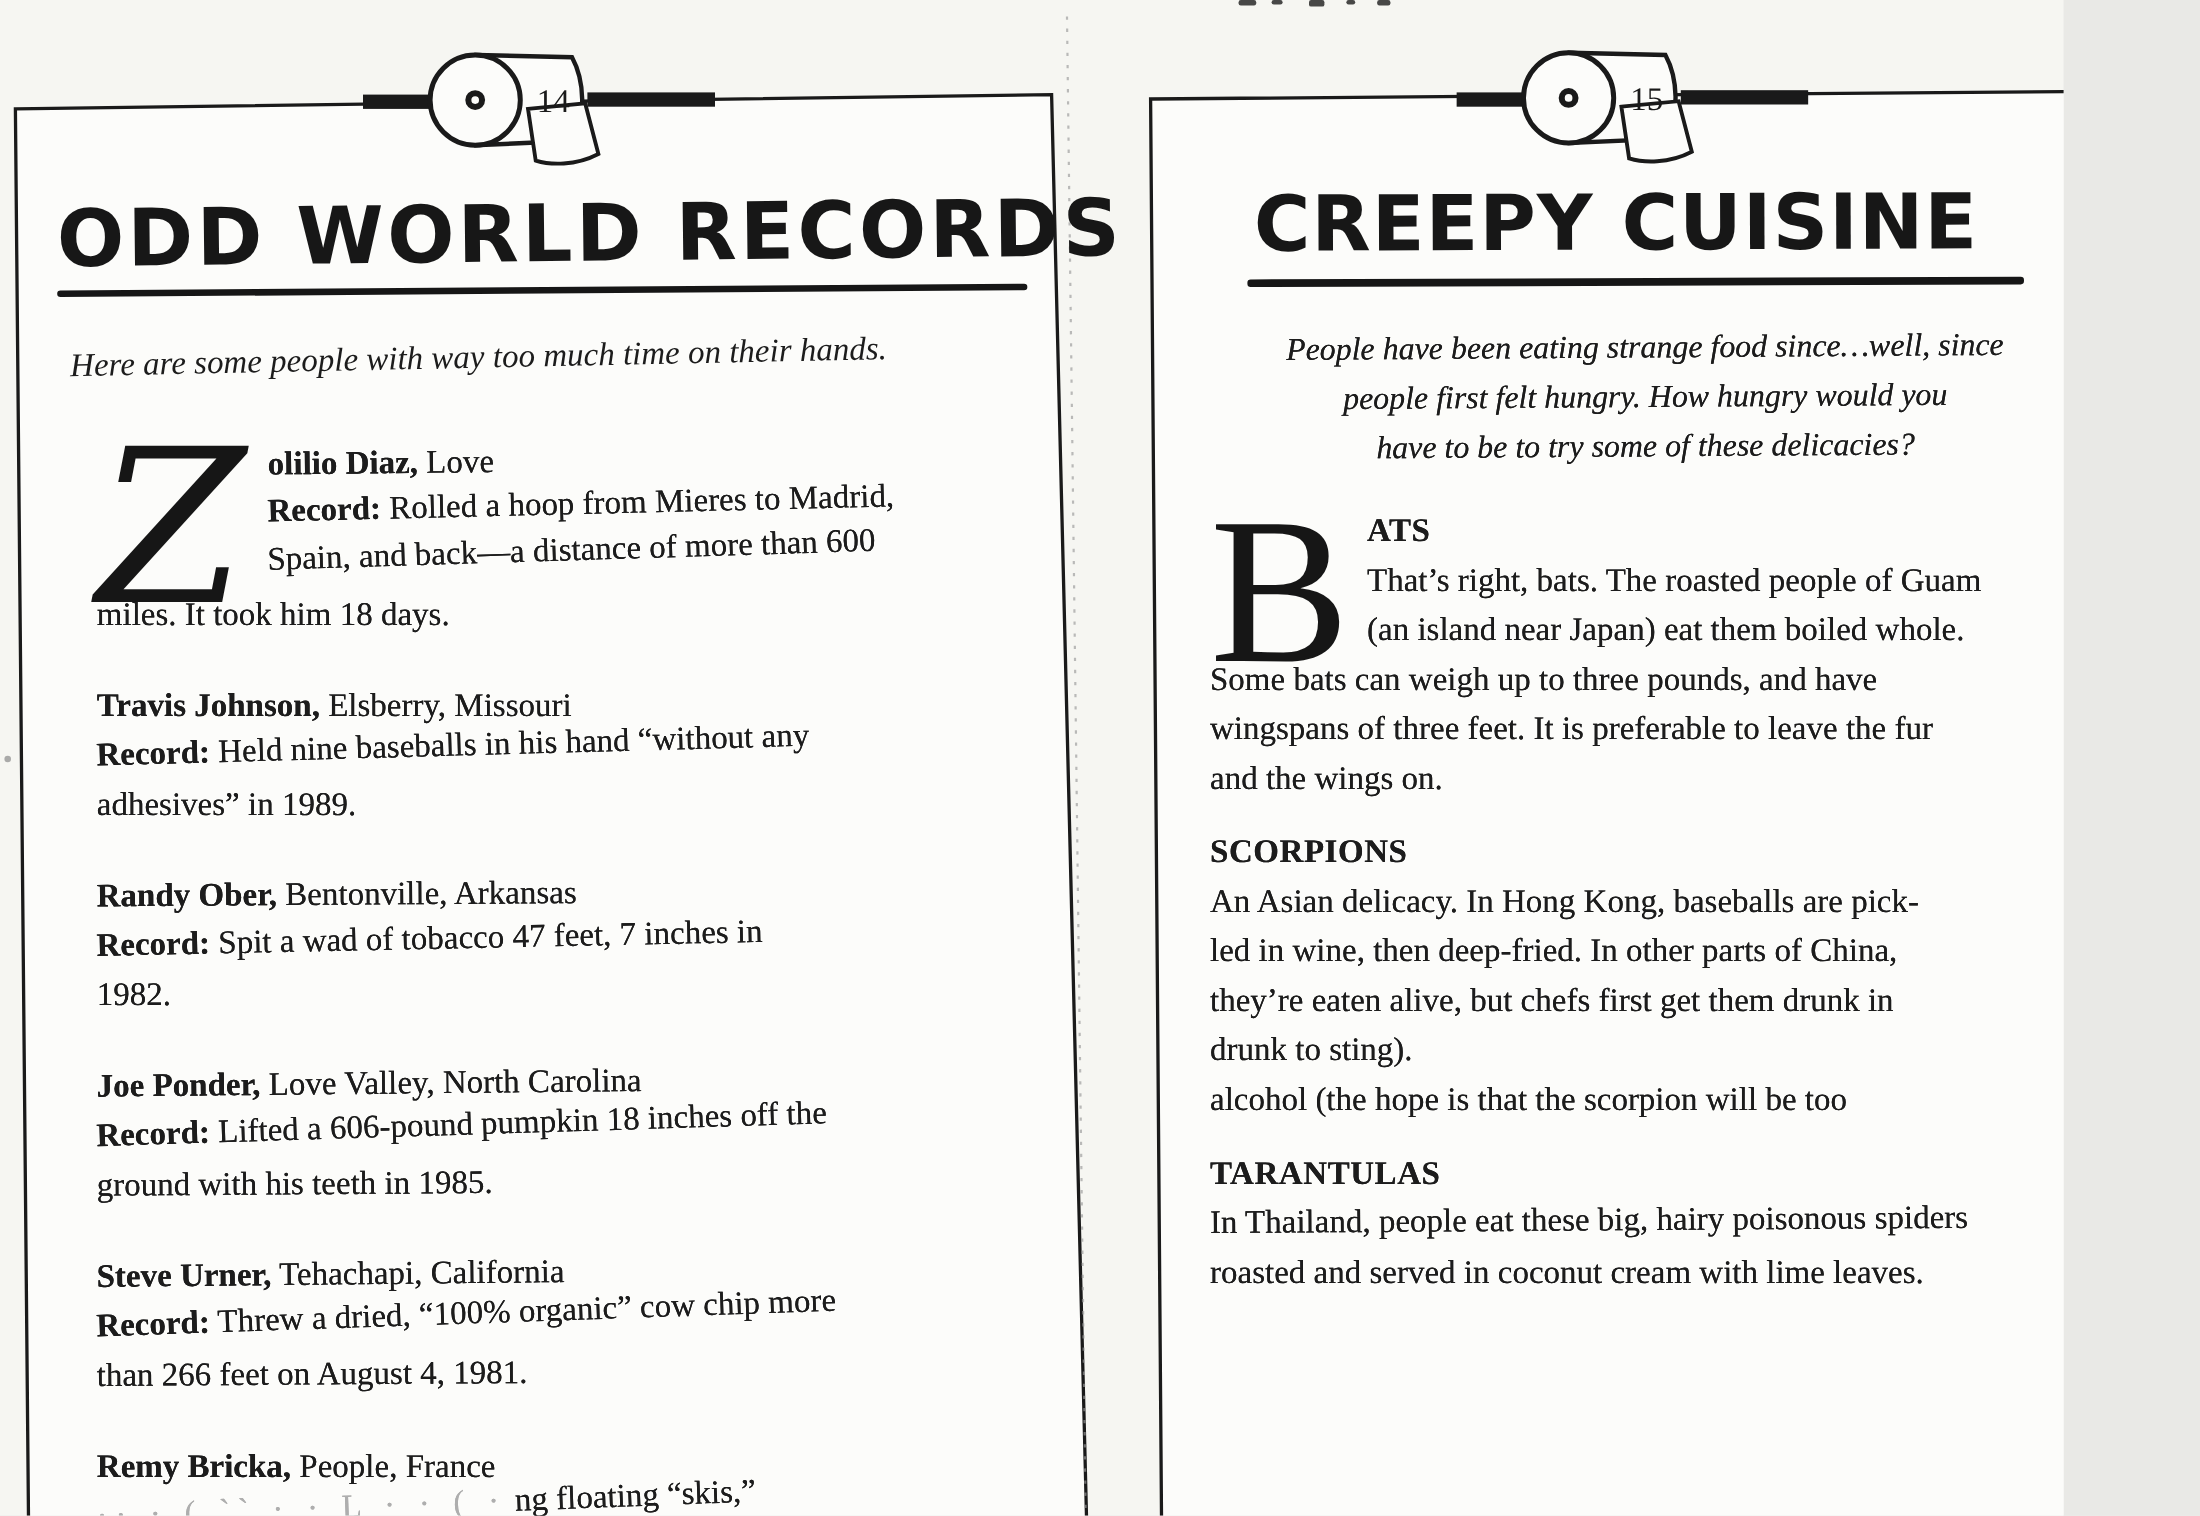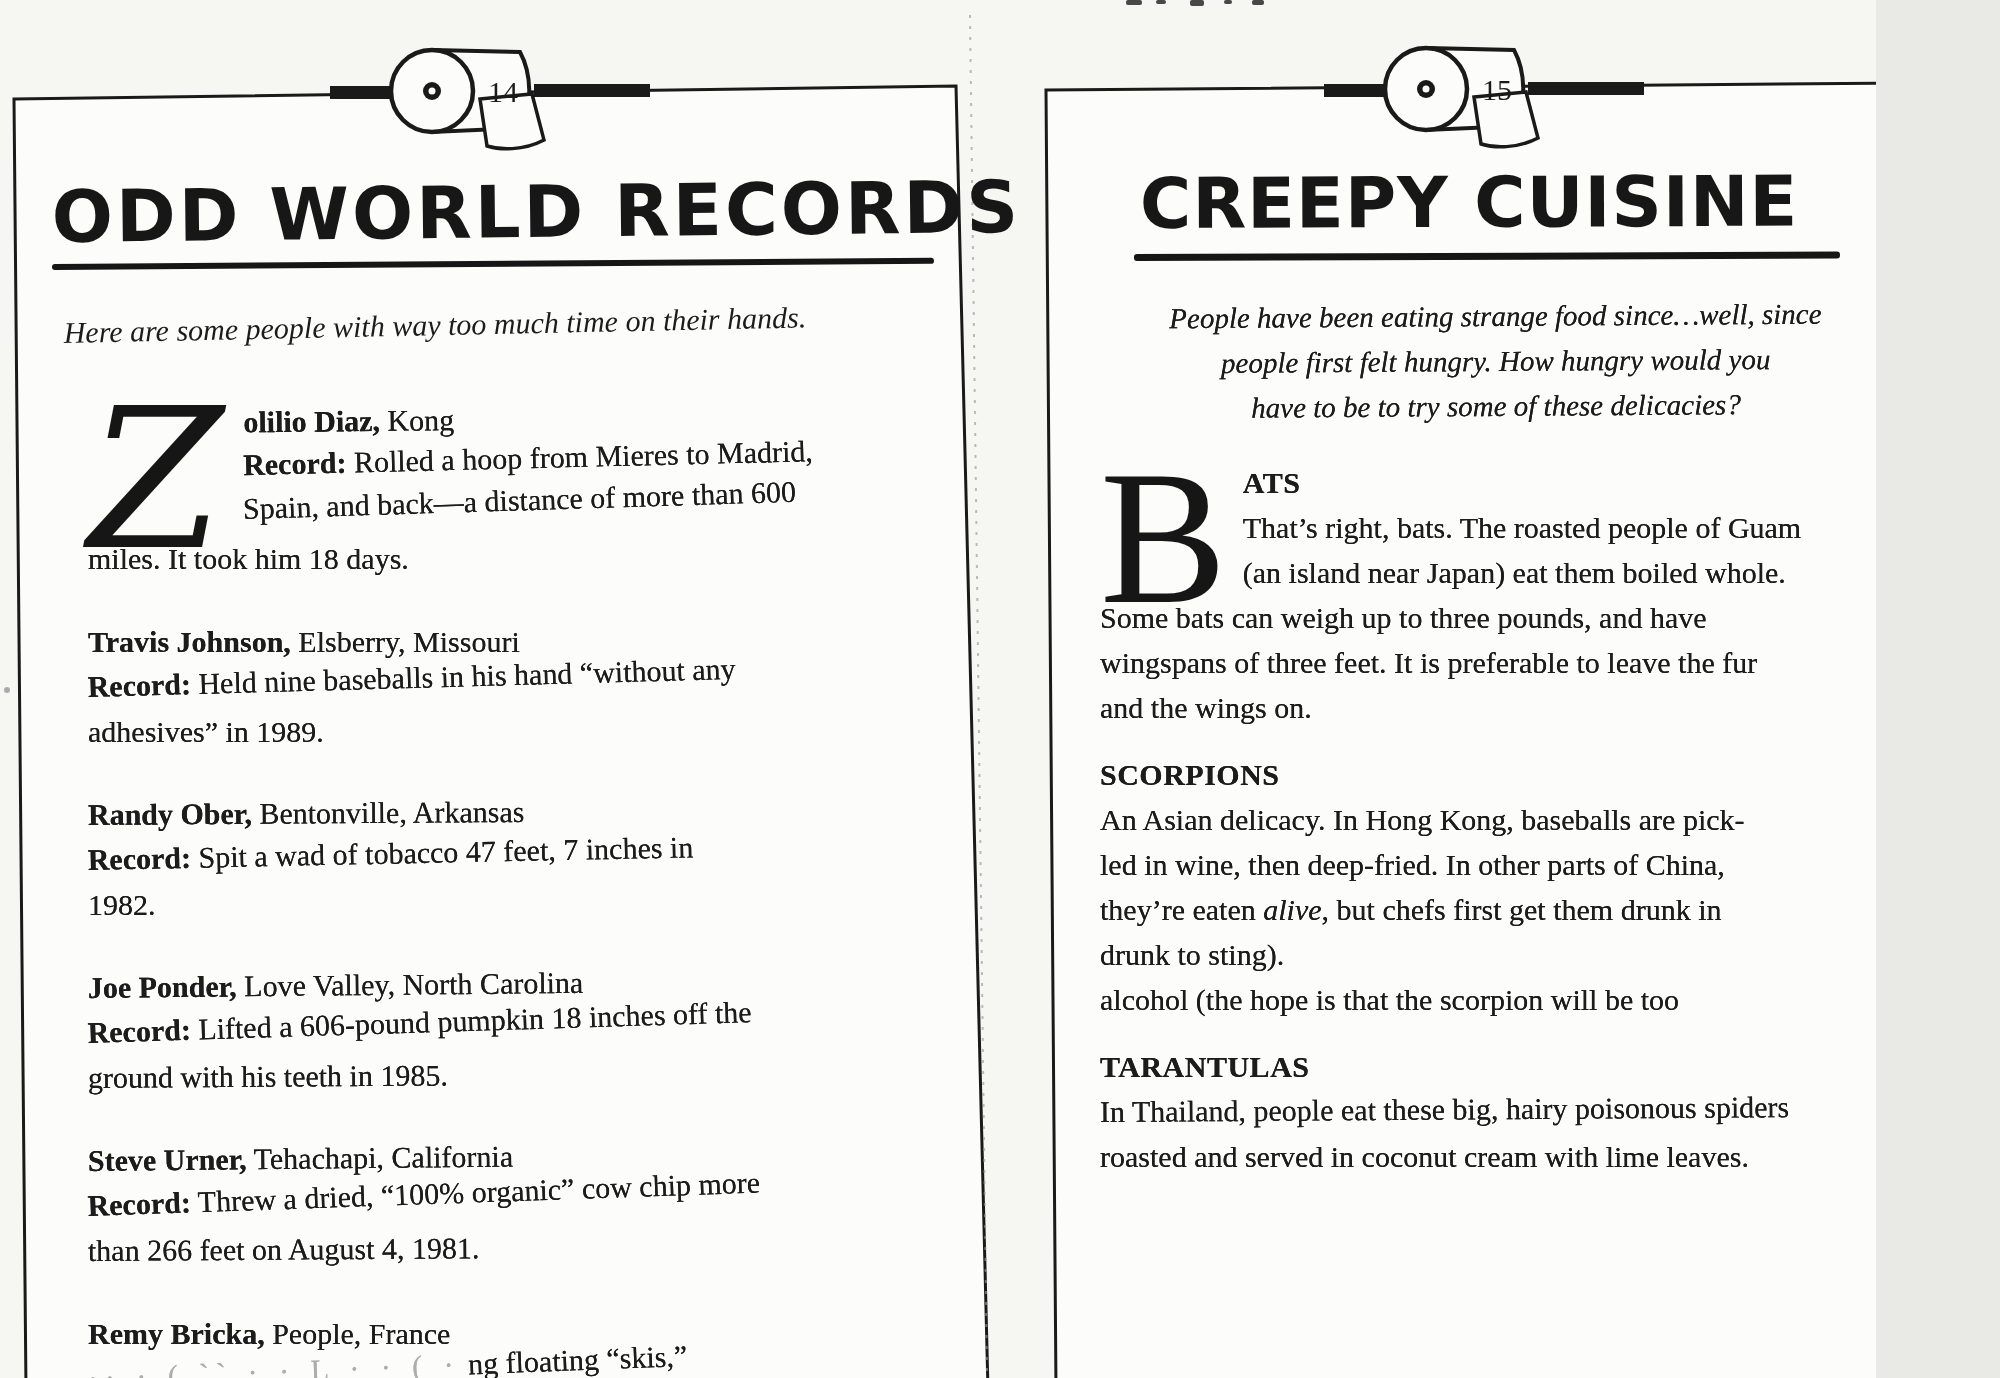--- a/index.html
+++ b/index.html
@@ -34,21 +34,21 @@
 
   .entries{margin:46px 0 0 58px;}
   .entry{clear:both;margin-bottom:38px;}
   .sections{margin:28px 0 0 38px;}
   .section{clear:both;}
   .sec-gap{margin-top:22px;}
 
   .line{display:block;font-size:30px;line-height:45px;white-space:nowrap;
         text-shadow:0 0 .4px currentColor;}
   .bname{font-weight:bold;}
-  .ital{font-style:italic;margin-top:28px;}
+  .ital{margin-top:28px;}
   .hline{font-weight:bold;letter-spacing:.5px;}
 
   .dropcap-z{
     float:left;font-family:"DejaVu Serif",serif;font-style:italic;
     font-size:195px;line-height:150px;height:128px;margin:4px 20px 0 0;
     color:#161616;
   }
   .dropcap-b{
     float:left;font-family:"Liberation Serif",serif;
     font-size:190px;line-height:140px;height:122px;margin:8px 16px 0 0;
@@ -102,21 +102,21 @@
     </svg>
 
     <div class="page-title left-title r06">ODD WORLD RECORDS</div>
     <div class="underline left-underline r04"></div>
     <div class="subtitle left-subtitle r12">Here are some people with way too much time on their hands.</div>
 
     <div class="entries">
 
       <div class="entry">
         <span class="dropcap-z">Z</span>
-        <div class="line r06"><span class="bname">olilio Diaz,</span><span> Kong</span></div>
+        <div class="line r06"><span class="bname">olilio Diaz,</span><span> Love</span></div>
         <div class="line r14"><span class="bname">Record:</span> <span>Rolled a hoop from Mieres to Madrid,</span></div>
         <div class="line r18">Spain, and back—a distance of more than 600</div>
         <div class="line">miles. It took him 18 days.</div>
       </div>
 
       <div class="entry">
         <div class="line"><span class="bname">Travis Johnson,</span><span> Elsberry, Missouri</span></div>
         <div class="line r16"><span class="bname">Record:</span> <span>Held nine baseballs in his hand “without any</span></div>
         <div class="line">adhesives” in 1989.</div>
       </div>

